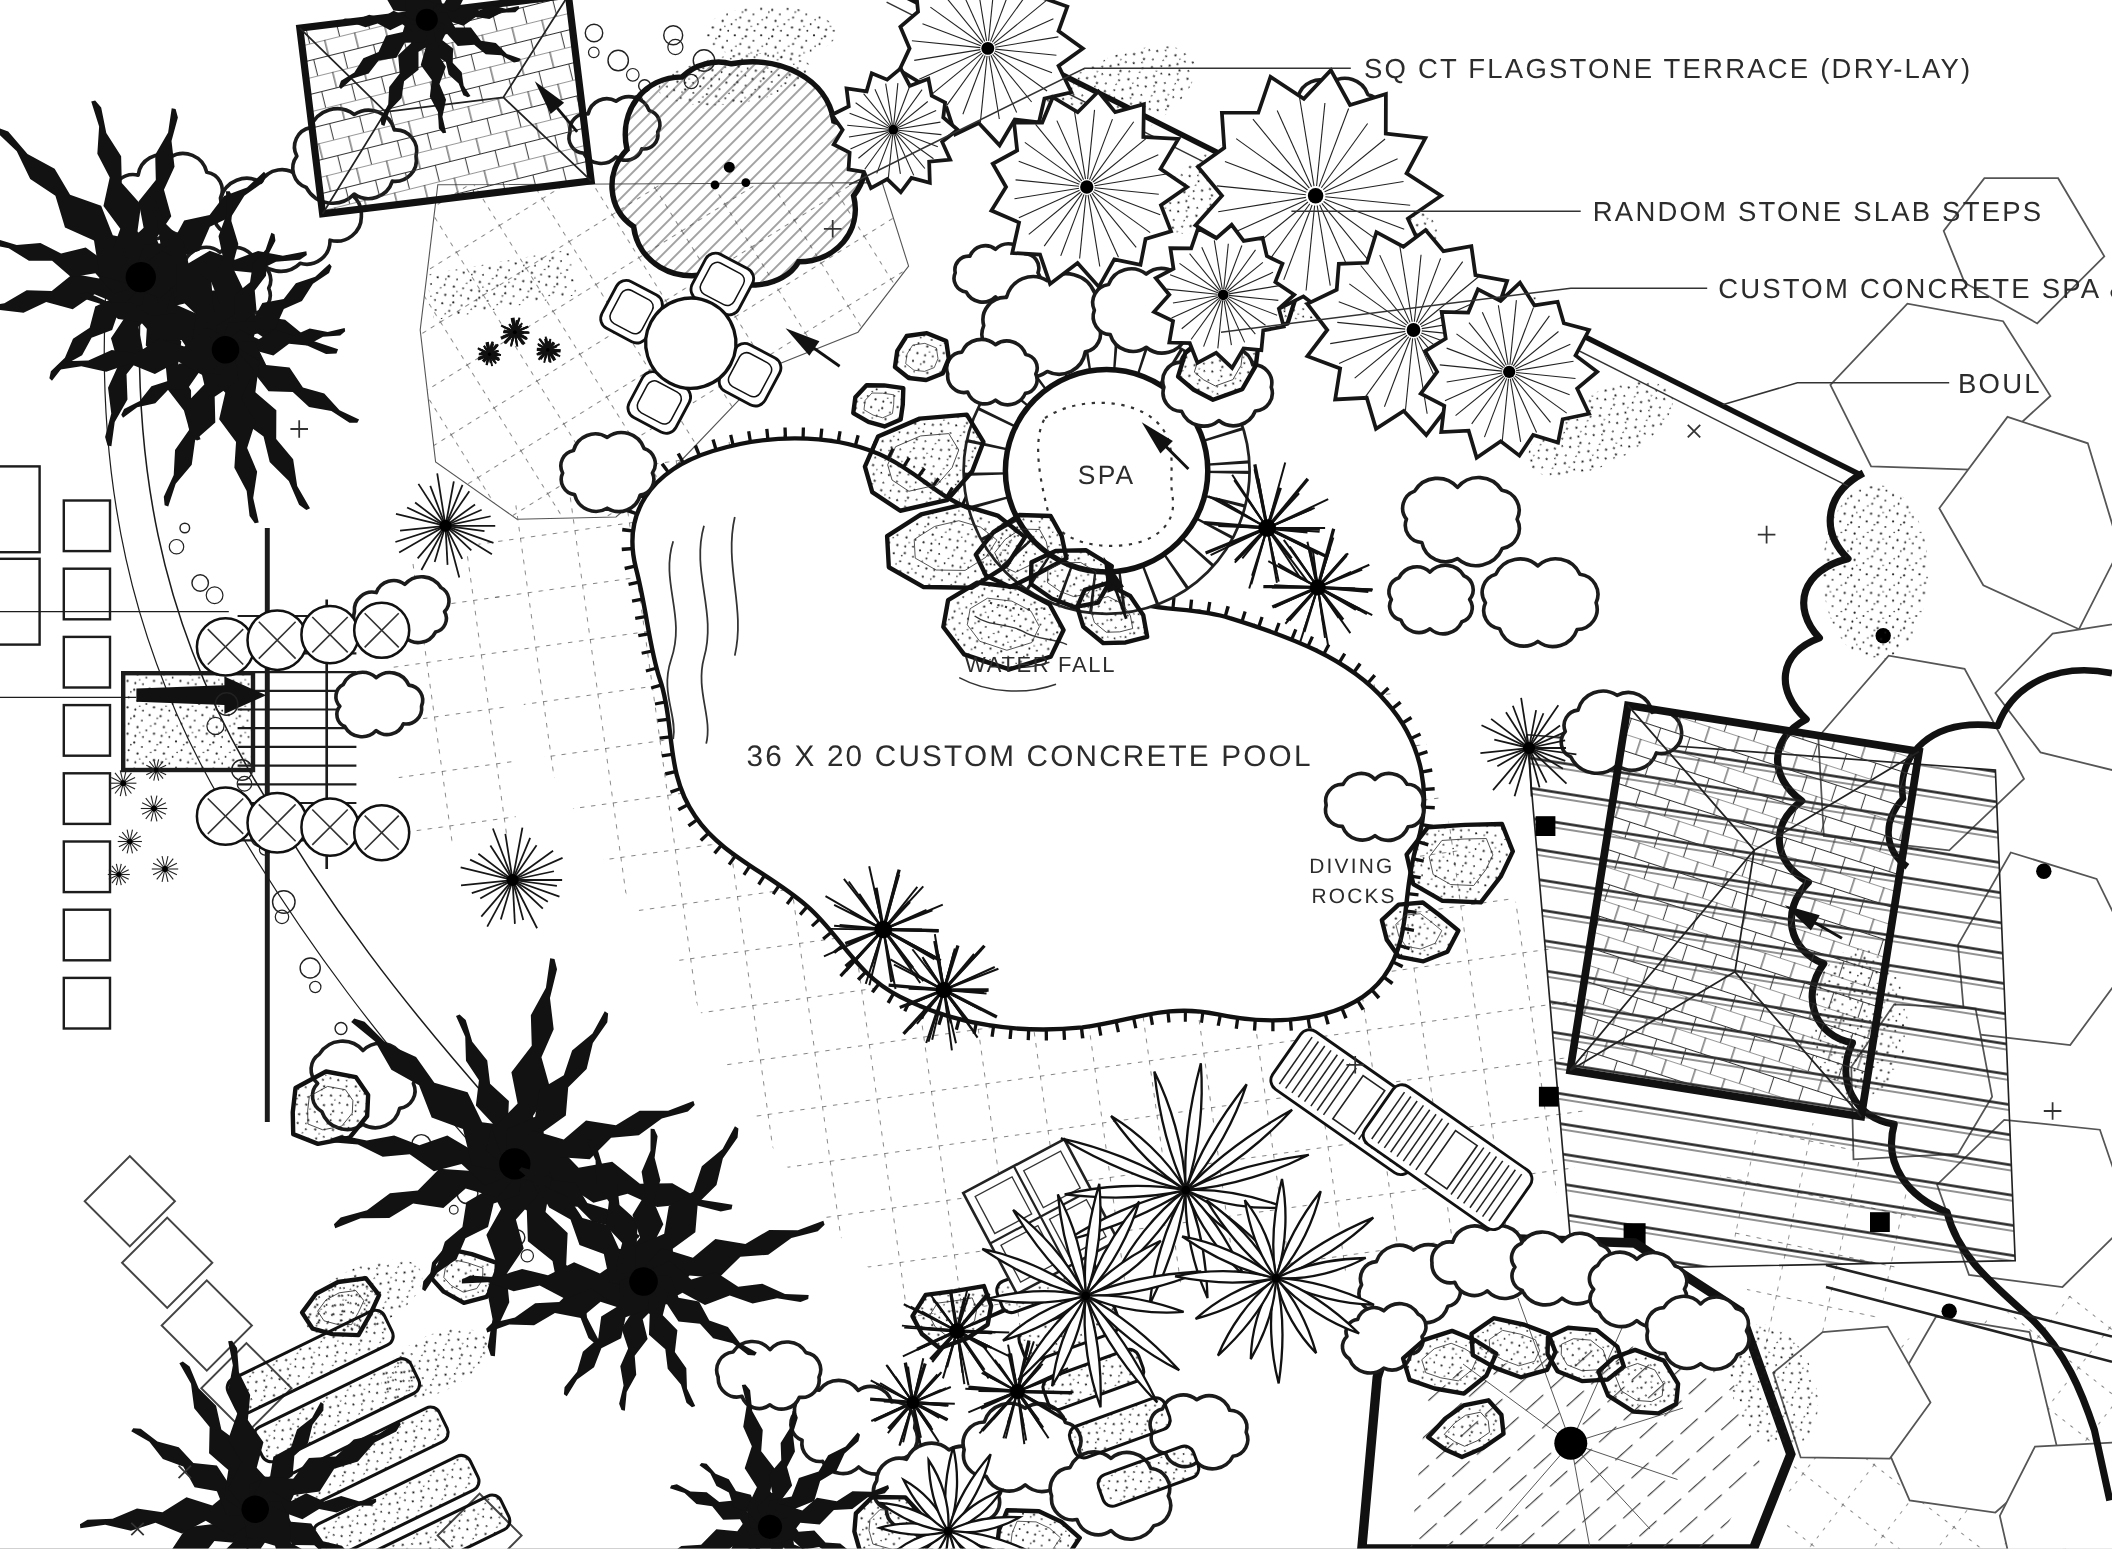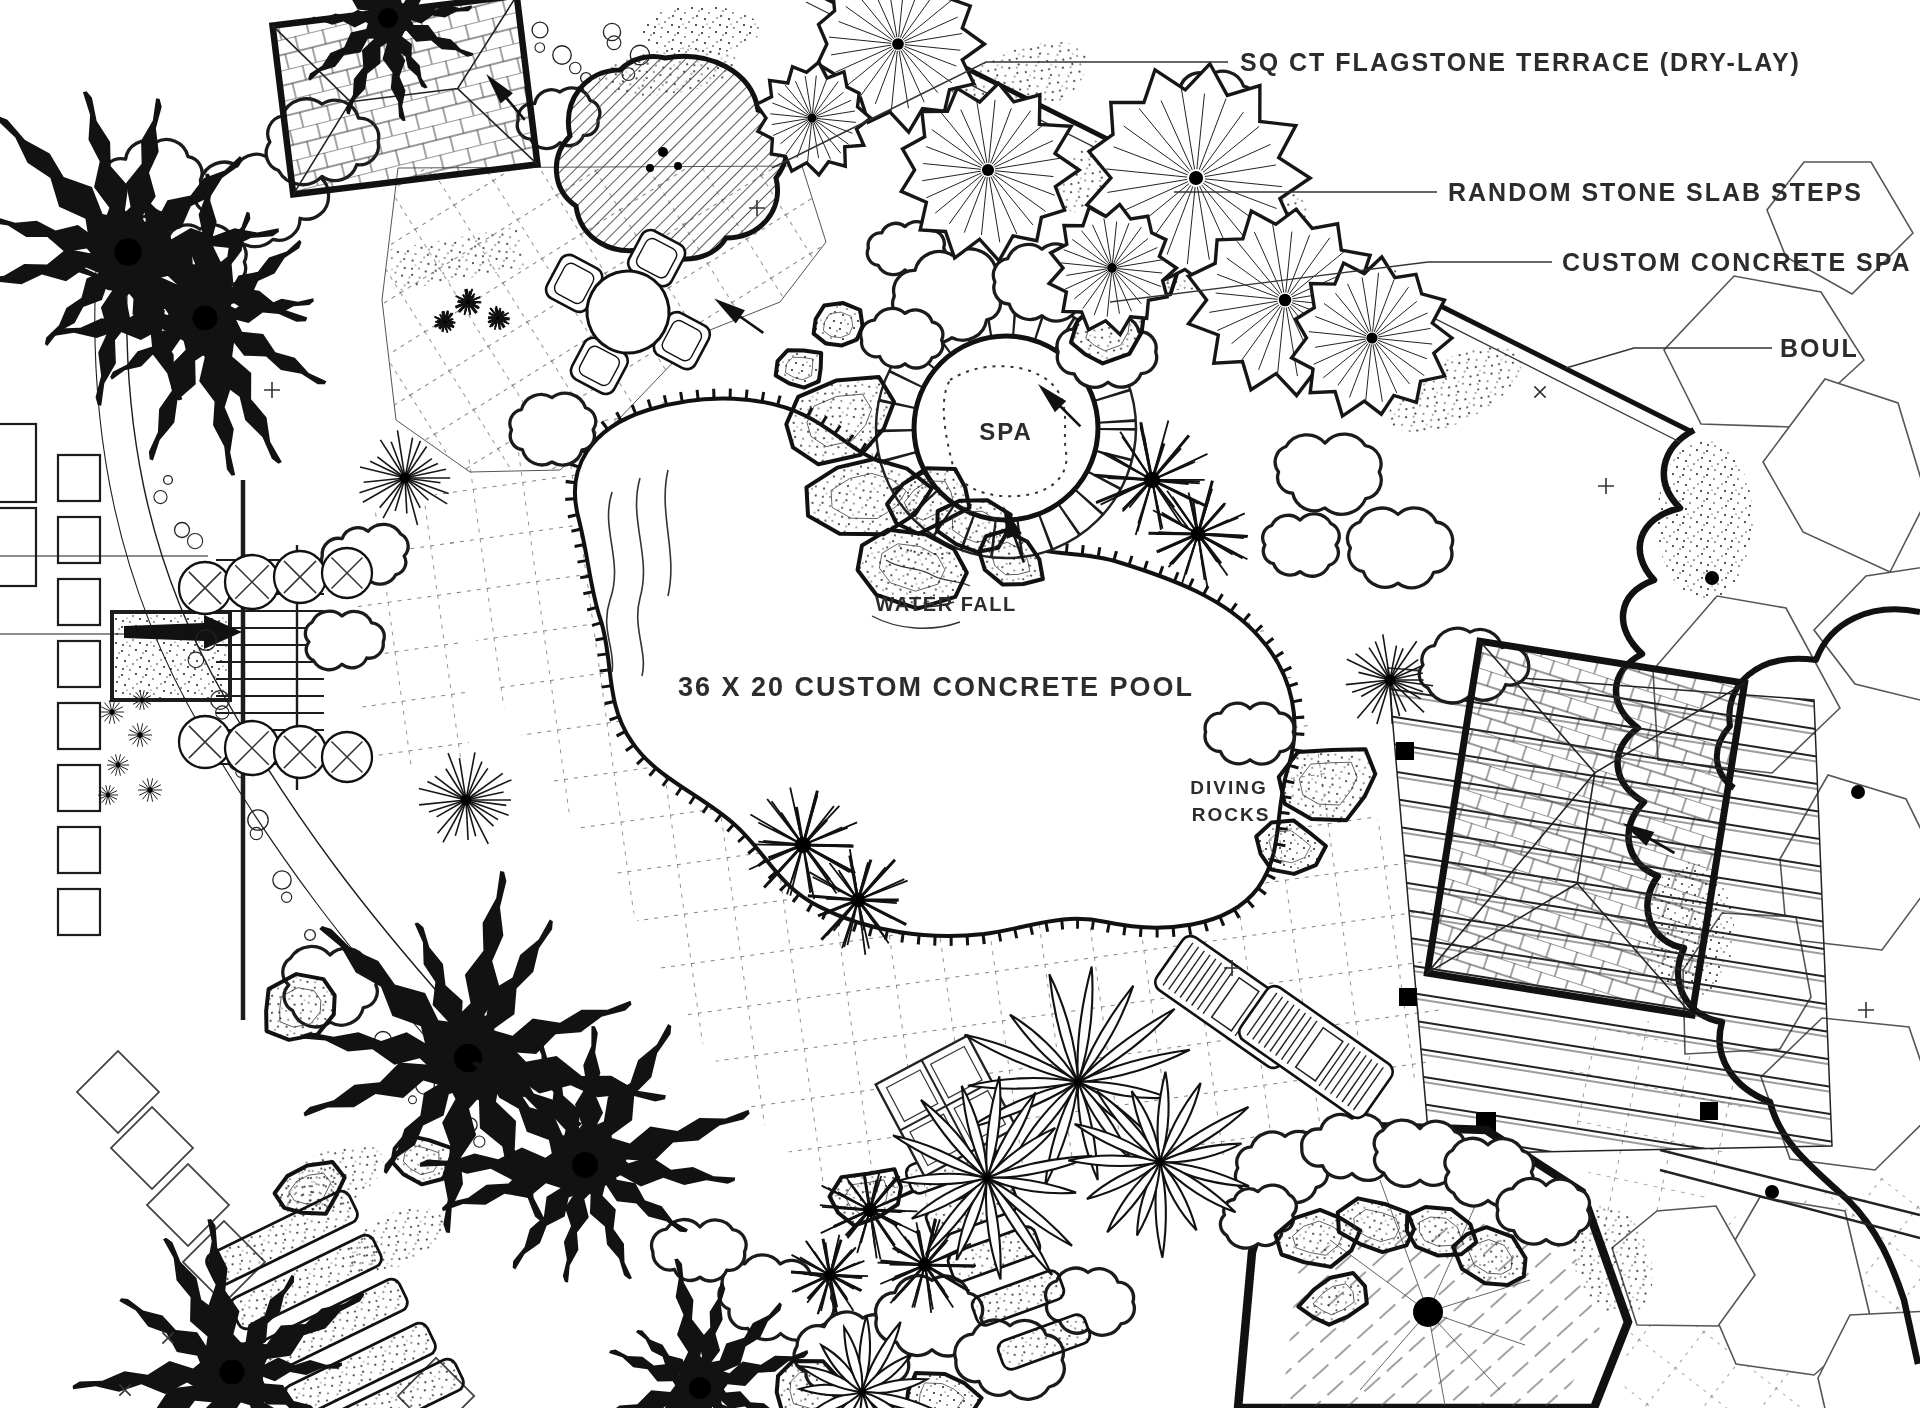--- a/index.html
+++ b/index.html
@@ -1,17 +1,17 @@
 <!DOCTYPE html>
 <html><head>
 <meta charset="utf-8">
 <style>
   html,body{margin:0;padding:0;background:#888;}
   #stage{width:1920px;height:1408px;background:#fff;position:relative;overflow:hidden;
-         font-family:"Liberation Sans",sans-serif;font-weight:bold;}
+         font-family:"Liberation Sans",sans-serif;}
   svg{display:block}
   .txt{font-family:"Liberation Sans",sans-serif;fill:#2c2c2c;letter-spacing:2px;}
   .cad{font-size:25px;}
   .cadS{font-size:20px;letter-spacing:1.5px;}
 </style>
 </head>
 <body>
 
 <div id="stage">
 <svg width="1920" height="1408" viewBox="0 0 1920 1408">

